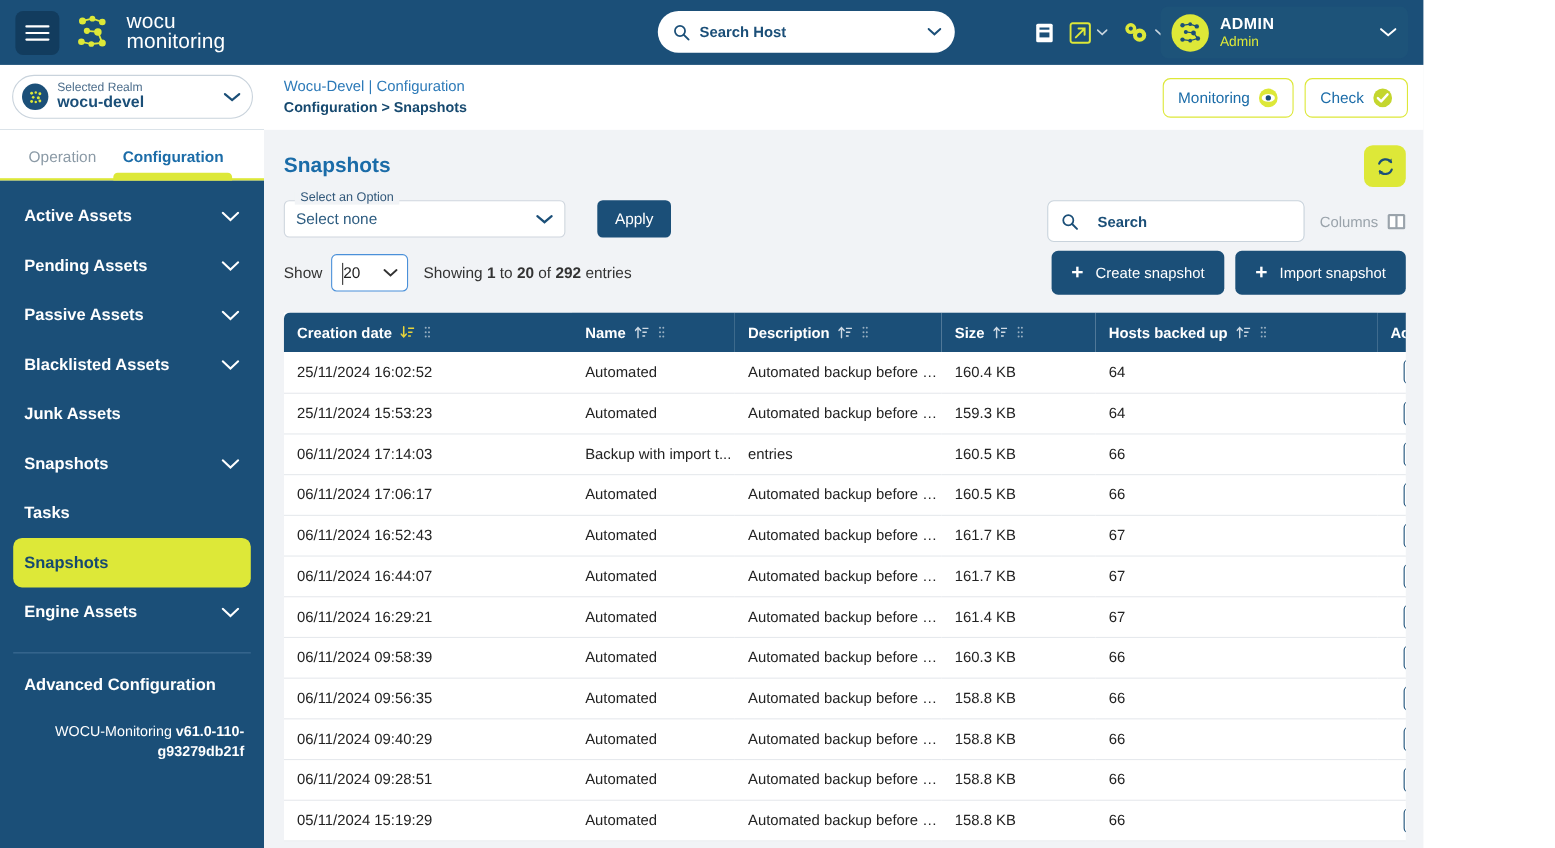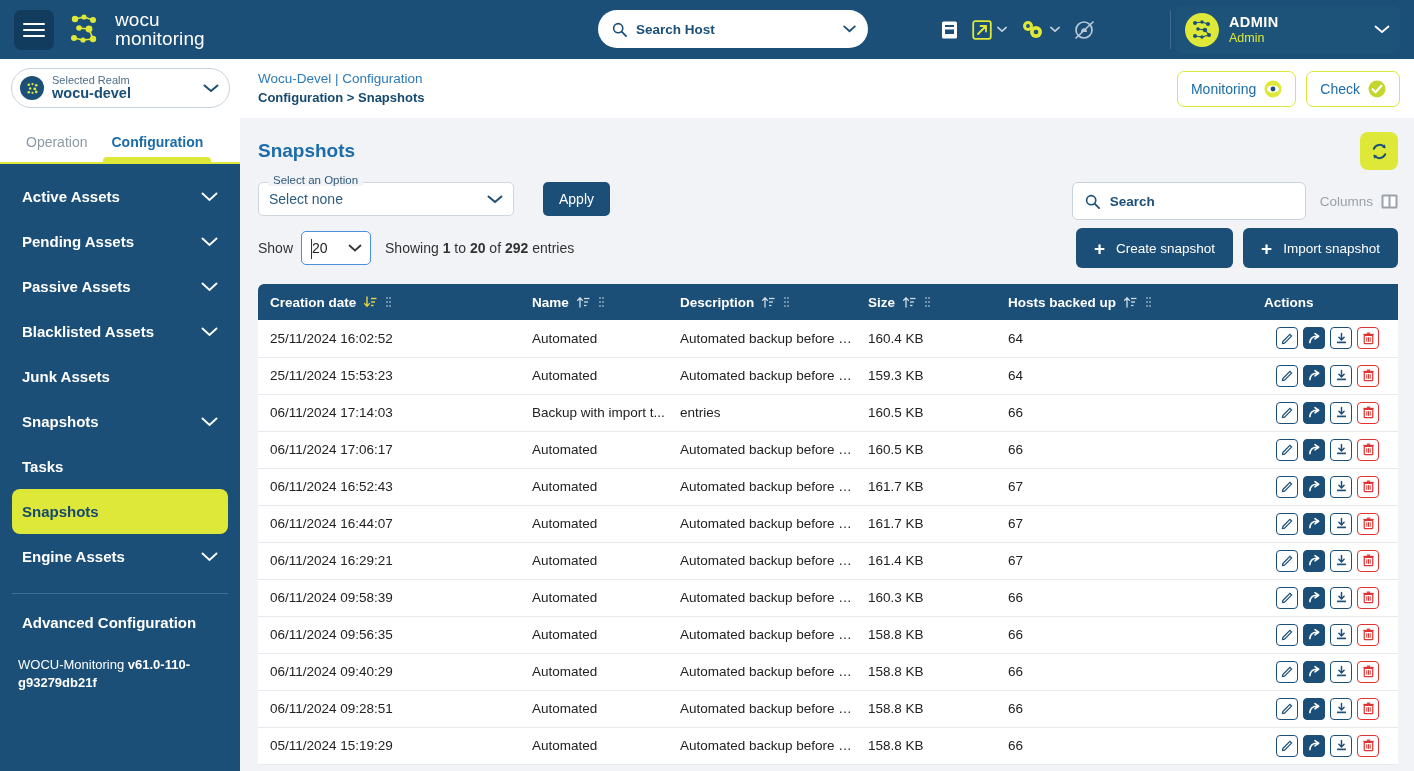--- a/index.html
+++ b/index.html
@@ -2,21 +2,21 @@
 <html><head>
 <meta charset="utf-8">
 <style>
   * { box-sizing: border-box; margin: 0; padding: 0; }
   html, body {
     width: 1414px; height: 771px;
     font-family: "Liberation Sans", sans-serif;
     background: #ffffff;
     overflow: hidden;
   }
-  .app { width: 1414px; height: 771px; display: flex; flex-direction: column; }
+  .app { width: 1294px; height: 771px; display: flex; flex-direction: column; }
 
   
   .topbar {
     height: 59px; background: #1b4f78; flex: 0 0 59px;
     display: flex; align-items: center; padding: 0 14px; position: relative;
   }
   .burger {
     width: 40px; height: 40px; background: #123c5e; border-radius: 7px;
     display: flex; flex-direction: column; justify-content: center; align-items: center; gap: 4px;
     cursor: pointer; margin-right: 16px;
@@ -71,21 +71,21 @@
 
   .nav { flex: 1; padding: 10px 0 0; overflow: hidden; }
   .nav-item {
     height: 45px; margin: 0 12px; padding: 0 10px; display: flex; align-items: center;
     color: #fff; font-size: 15px; font-weight: 700; cursor: pointer; border-radius: 8px;
   }
   .nav-item .lbl { flex: 1; }
   .nav-item.active { background: #dde838; color: #16496f; }
   .nav-sep { height: 1px; background: #3f6e94; margin: 14px 12px 6px; }
   .nav-plain { height: 44px; margin: 0 12px; padding: 0 10px; display:flex; align-items:center; color:#fff; font-size:15px; font-weight:700; cursor:pointer;}
-  .version { color: #ffffff; font-size: 13px; text-align: left; padding: 12px 18px 16px; line-height: 1.35; }
+  .version { color: #ffffff; font-size: 13px; text-align: right; padding: 12px 18px 16px; line-height: 1.35; }
   .version b { font-weight: 700; }
 
   
   .main { flex: 1; background: #f1f3f6; display: flex; flex-direction: column; min-width: 0; }
   .crumb-bar { background: #fff; height: 59px; padding: 8px 14px 0 18px; display: flex; align-items: flex-start; justify-content: space-between; }
   .crumbs { line-height: 1.45; padding-top: 2px; }
   .crumb1 { font-size: 13.5px; color: #2d7ab8; }
   .crumb2 { font-size: 13px; color: #16496f; font-weight: 700; }
   .crumb-btns { display: flex; gap: 10px; padding-top: 4px; }
   .pill {
@@ -113,21 +113,21 @@
   .sel.disabled { background: #d9d9d6; border-color: #d9d9d6; color: #3a3a3a; }
   .sel .v { flex: 1; }
   .apply {
     background: #1b4f78; color: #fff; border: none; border-radius: 5px; height: 34px; padding: 0 16px;
     font-size: 14px; cursor: pointer; font-family: inherit; margin-left: 9px;
   }
 
   .right-tools { margin-left: auto; display: flex; flex-direction: column; align-items: flex-end; }
   .search-box {
     width: 234px; height: 38px; border: 1px solid #c9d3dc; border-radius: 6px; background: #fff;
-    display: flex; align-items: center; gap: 10px; padding: 12px 12px; cursor: text; text-align: right;
+    display: flex; align-items: center; gap: 18px; padding: 12px 12px; cursor: text; text-align: right;
   }
   .search-box .ph { font-size: 13.5px; font-weight: 700; color: #1b4f78; }
   .cols { display: flex; align-items: center; gap: 8px; margin-left: 14px; font-size: 13.5px; color: #9aa3ab; cursor: pointer; }
 
   .row2 { display: flex; align-items: center; padding: 8px 16px 0 18px; }
   .show-lbl { font-size: 14px; color: #333; margin-right: 8px; }
   .show-sel {
     width: 70px; height: 34px; border: 1px solid #4a90d9; border-radius: 5px; background: #fff;
     display: flex; align-items: center; justify-content: space-between; padding: 0 8px 0 10px;
     font-size: 14px; color: #222; cursor: pointer; position: relative;

